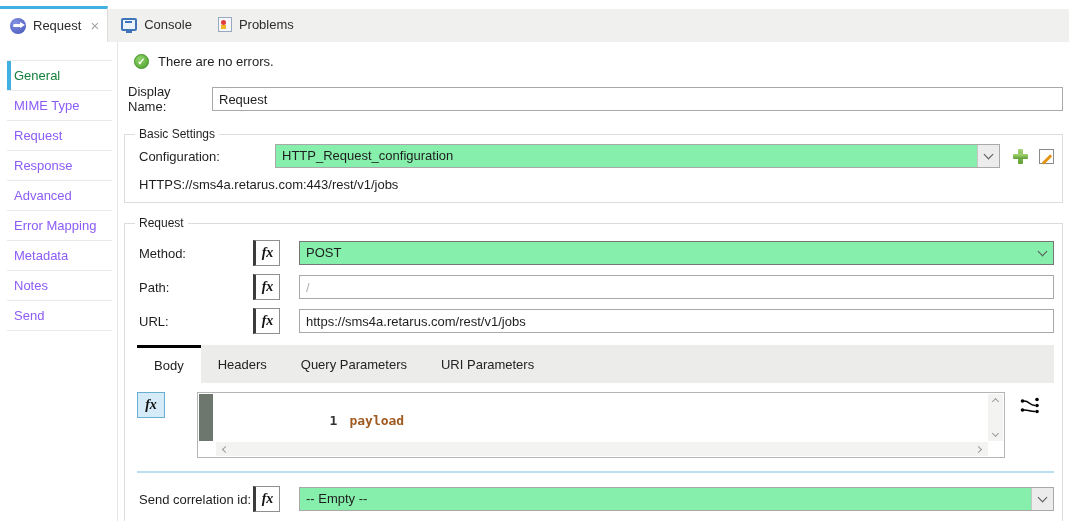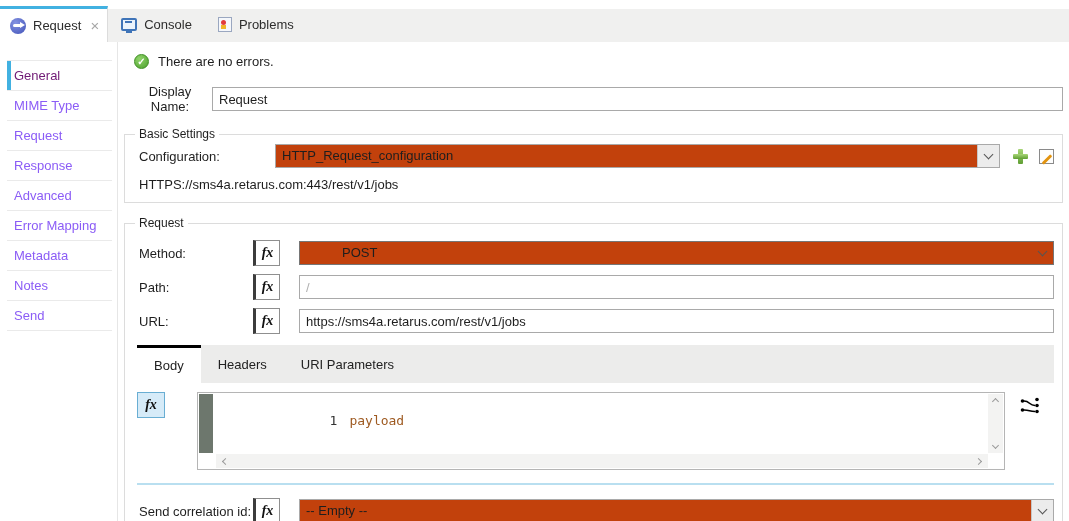--- a/index.html
+++ b/index.html
@@ -32,48 +32,48 @@
   .prob-icon::before { content:''; position:absolute; left:2px; top:2px; width:5px; height:5px; border-radius:50%; background:#e23b3b; }
   .prob-icon::after  { content:''; position:absolute; left:2.5px; bottom:2px; width:5px; height:4px; background:#f0b428; }
 
   
   .content { display:flex; height:479px; overflow:hidden; }
 
   .sidebar { width:118px; flex:0 0 118px; border-right:1px solid #e6e6e6; padding-top:18px; }
   .nav-item { position:relative; margin:0 5px 0 7px; padding:7px 5px 7px 7px;
     border-bottom:1px solid #eaeaea; color:#8b5cf6; cursor:pointer; white-space:nowrap; }
   .nav-item:first-child { border-top:1px solid #eaeaea; }
-  .nav-item.active { color:#701a75; }
+  .nav-item.active { color:#15803d; }
   .nav-item.active::before { content:''; position:absolute; left:0; top:0; bottom:0; width:4px; background:#41b1e1; }
 
   .main { flex:1; padding:10px 6px 0 6px; overflow:hidden; }
 
   
   .status { display:flex; align-items:center; gap:9px; margin:2px 0 15px 10px; }
   .check-icon { width:15px; height:15px; border-radius:50%; flex:0 0 15px;
     background:radial-gradient(circle at 35% 30%, #90d46b, #4da02c); border:1px solid #3d8f22;
     color:#fff; font-size:10px; font-weight:bold; display:flex; align-items:center; justify-content:center; }
 
   
   .row { display:flex; align-items:center; }
   .display-row { margin:0 0 13px 4px; }
-  .display-row label { width:84px; flex:0 0 84px;text-align:center; }
+  .display-row label { width:84px; flex:0 0 84px; }
   input.text { height:24px; border:1px solid #a9a9a9; padding:0 6px; width:100%;
     font:13px "Liberation Sans", sans-serif; color:#1e1e1e; outline:none; }
   input.text::placeholder { color:#b0b0b0; }
   .grow { flex:1; min-width:0; }
 
   fieldset { border:1px solid #dcdcdc; margin:0 0 13px 0; padding:3px 8px 9px 8px; }
   legend { font-size:12px; padding:0 4px; margin-left:2px; }
 
   .config-row label { width:142px; flex:0 0 142px; padding-left:6px; }
-  .combo { height:24px; border:1px solid #a9a9a9; background:#c2410c; display:flex; align-items:stretch; cursor:pointer; }
+  .combo { height:24px; border:1px solid #a9a9a9; background:#86efac; display:flex; align-items:stretch; cursor:pointer; }
   .combo-text { flex:1; padding:3px 6px 0 6px; white-space:nowrap; overflow:hidden; }
   .combo-btn { width:22px; background:#ececec; border-left:1px solid #c6c6c6; display:flex; align-items:center; justify-content:center; }
-  .combo.flat { border-color:#767676;padding-left:36px; }
+  .combo.flat { border-color:#767676; }
   .combo.flat .combo-btn { background:transparent; border-left:none; }
   .chev { width:7px; height:7px; border-right:1.6px solid #555; border-bottom:1.6px solid #555;
     transform:rotate(45deg); margin-top:-3px; display:inline-block; }
 
   .plus-icon { width:15px; height:15px; position:relative; margin-left:13px; flex:0 0 15px; cursor:pointer; }
   .plus-icon::before { content:''; position:absolute; left:5px; top:0; width:5px; height:15px;
     background:linear-gradient(#a8d677,#5f9e33); border-radius:1px; }
   .plus-icon::after { content:''; position:absolute; top:5px; left:0; width:15px; height:5px;
     background:linear-gradient(#a8d677,#5f9e33); border-radius:1px; }
 
@@ -93,21 +93,21 @@
     display:flex; align-items:center; justify-content:center; cursor:pointer; padding:0; color:#111; }
   .fx-btn.active { background:#d6ebf8; border:1px solid #69aed3; width:28px; flex-basis:28px; }
 
   
   .tabpanel { margin:11px 0 13px 4px; }
   .btabs { display:flex; background:#ececeb; height:38px; }
   .btab { display:flex; align-items:center; padding:0 17px; cursor:pointer; color:#222; }
   .btab.active { background:#fff; border-top:3px solid #000000; }
   .body-panel { background:#fff; border-bottom:2px solid #b9dff0; padding:9px 4px 13px 0; display:flex; align-items:flex-start; }
 
-  .editor { flex:1; min-width:0; height:78px; border:1px solid #b5b5b5; position:relative; background:#fff; margin-left:13px; }
+  .editor { flex:1; min-width:0; height:66px; border:1px solid #b5b5b5; position:relative; background:#fff; margin-left:13px;font-weight:bold; }
   .gutter { position:absolute; left:1px; top:1px; bottom:16px; width:14px; background:#6d776d; }
   .codeline { position:absolute; left:22px; top:5px; font-family:"DejaVu Sans Mono", monospace; font-size:13px; white-space:pre; }
   .ln { color:#333; margin-right:12px; }
   .code { color:#9e5a21; }
   .vscroll { position:absolute; right:1px; top:1px; bottom:16px; width:15px; background:#f3f3f2;
     display:flex; flex-direction:column; justify-content:space-between; align-items:center; padding:5px 0; }
   .hscroll { position:absolute; left:18px; right:16px; bottom:1px; height:14px; background:#f3f3f2;
     display:flex; justify-content:space-between; align-items:center; padding:0 7px; }
   .sc { width:5px; height:5px; border-right:1.6px solid #9a9a9a; border-bottom:1.6px solid #9a9a9a; display:inline-block; }
   .sc.up    { transform:rotate(-135deg); }
@@ -203,20 +203,21 @@
       <div class="frow">
         <label>URL:</label>
         <button class="fx-btn">fx</button>
         <input class="text grow" type="text" value="https://sms4a.retarus.com/rest/v1/jobs" style="">
       </div>
 
       <div class="tabpanel">
         <div class="btabs">
           <div class="btab active">Body</div>
           <div class="btab">Headers</div>
+          <div class="btab">Query Parameters</div>
           <div class="btab">URI Parameters</div>
         </div>
         <div class="body-panel">
           <button class="fx-btn active">fx</button>
           <div class="editor">
             <div class="gutter"></div>
             <div class="codeline">
               <span class="ln">1</span><span class="code">payload</span>
             </div>
             <div class="vscroll">

